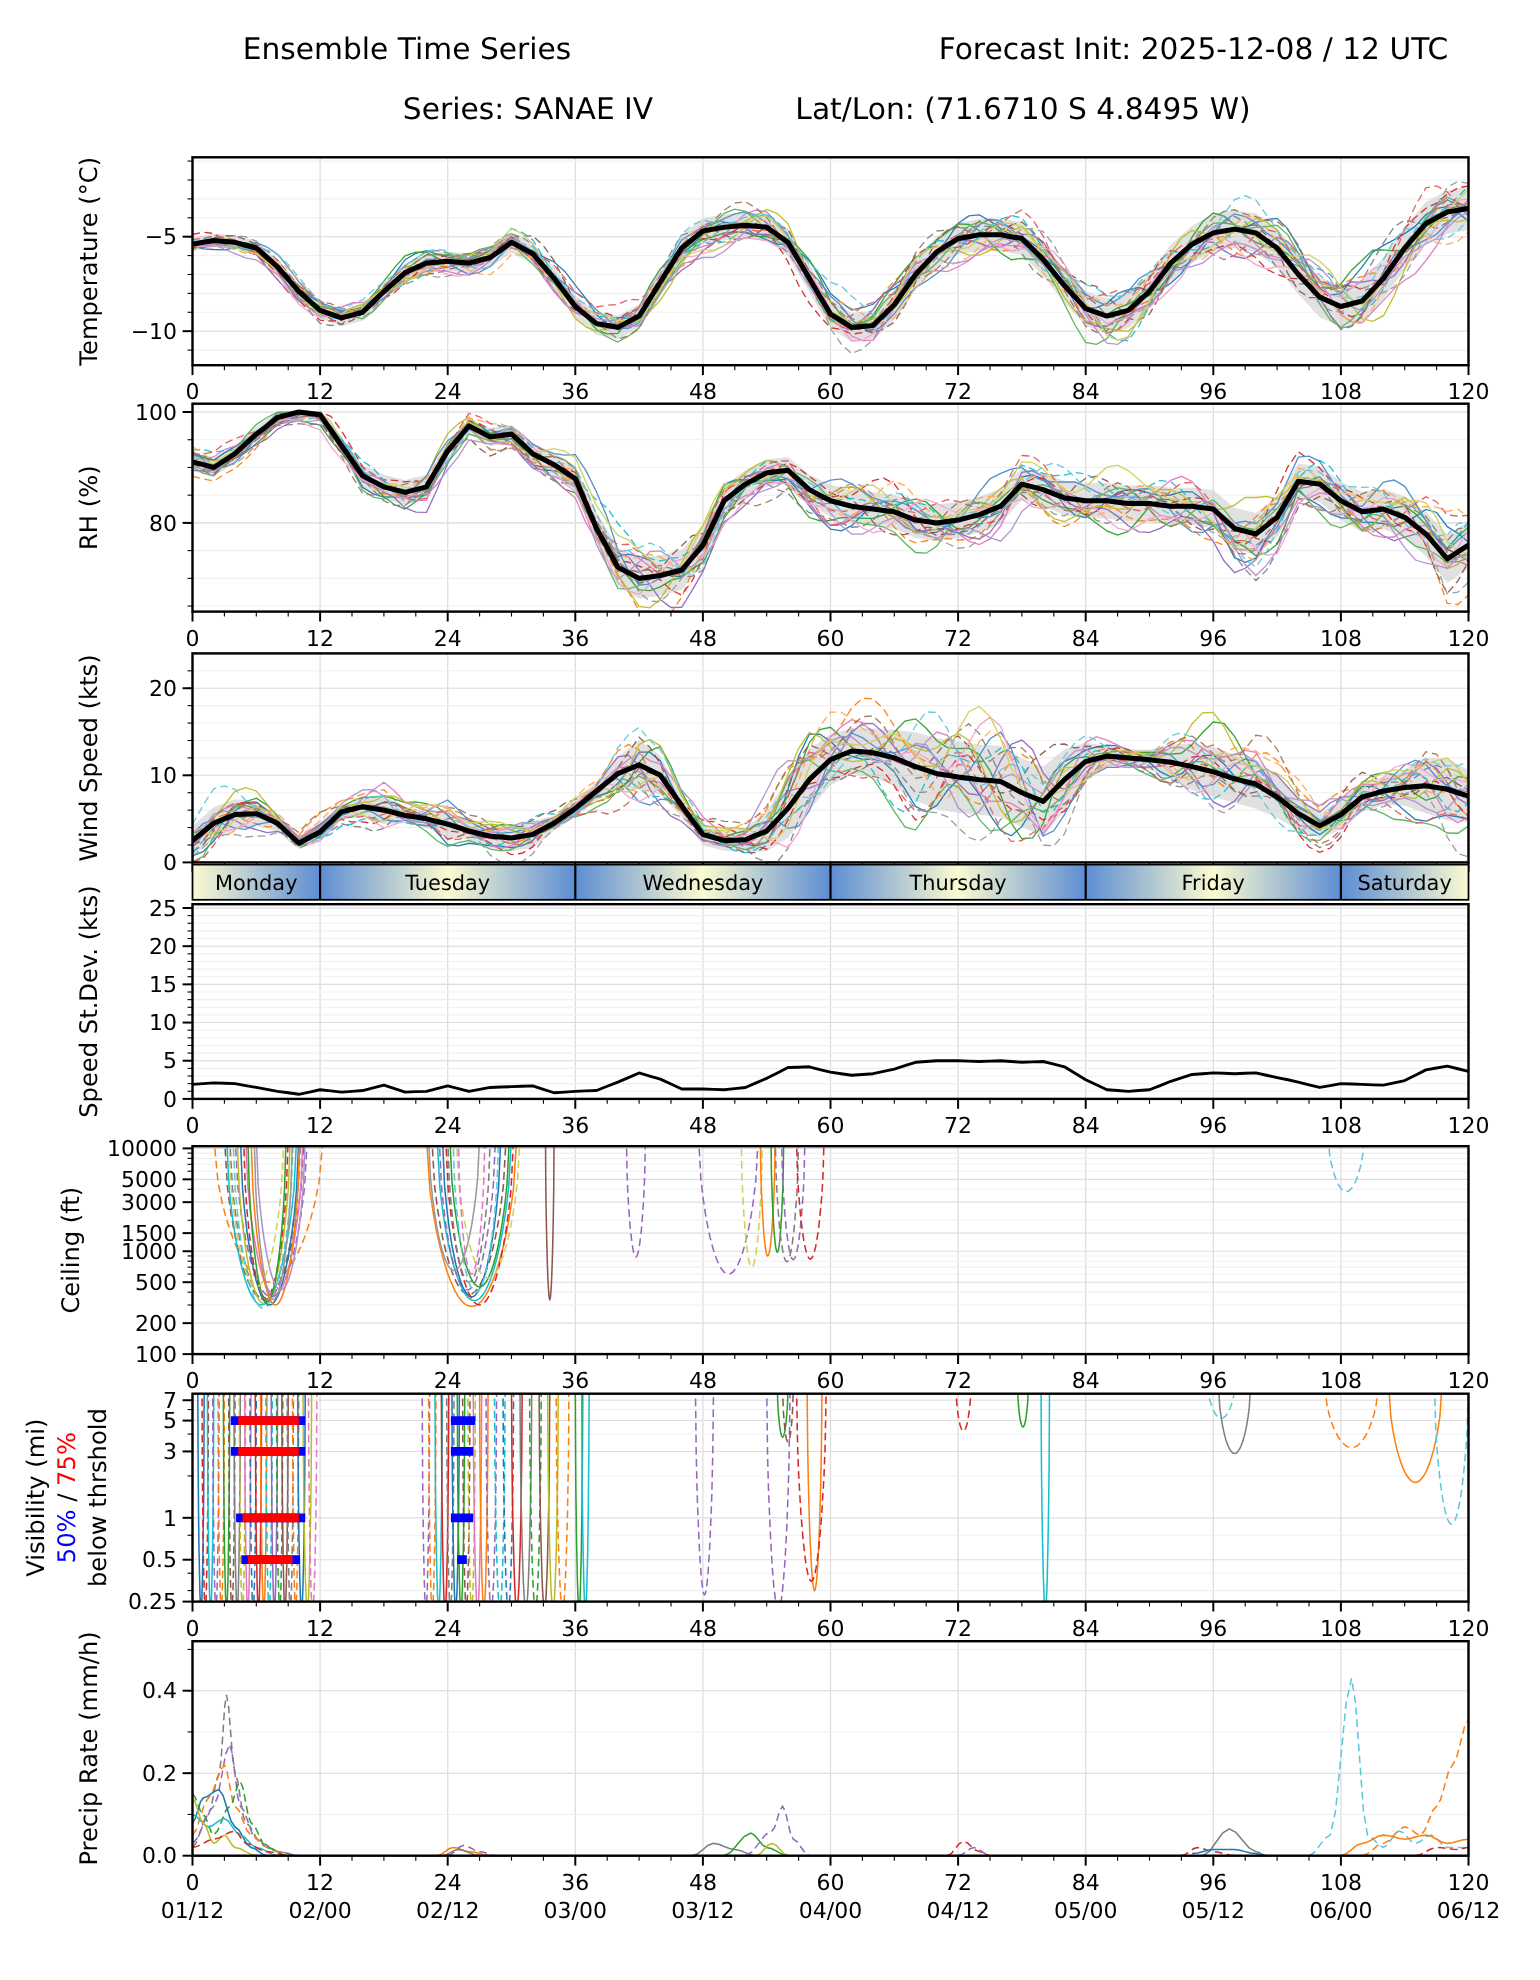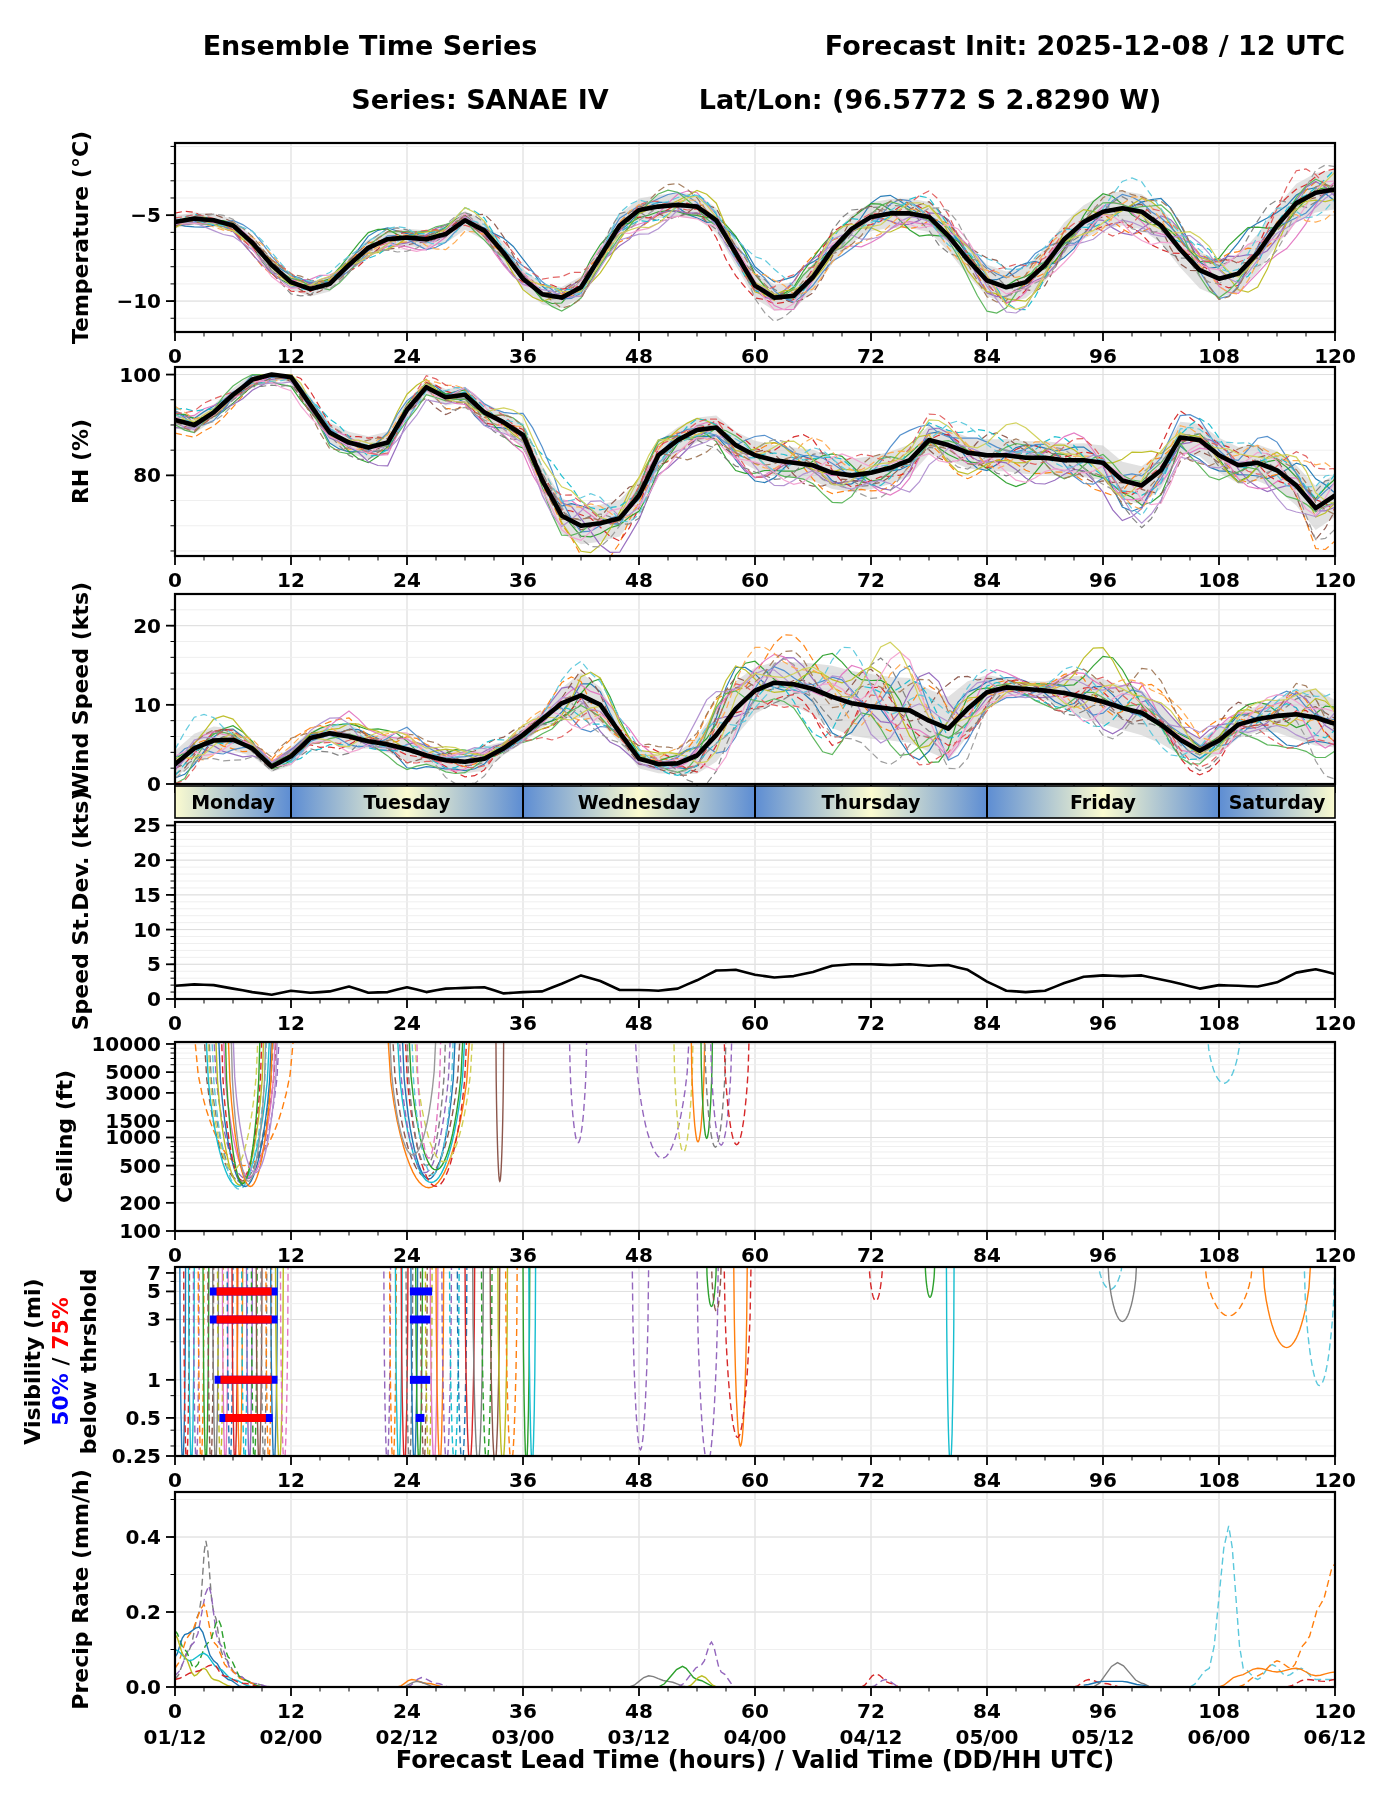--- a/index.html
+++ b/index.html
@@ -1,32 +1,32 @@
 <!DOCTYPE html>
 <html><head>
 <meta charset="utf-8">
 <style>
   html,body{margin:0;padding:0;background:#ffffff;}
   .page{position:relative;width:1400px;height:1800px;background:#ffffff;
-        font-family:"DejaVu Sans","Liberation Sans",sans-serif;color:#000;font-weight:bold;}
+        font-family:"DejaVu Sans","Liberation Sans",sans-serif;color:#000;}
   .hdr span{position:absolute;transform:translateX(-50%);font-size:27px;white-space:nowrap;}
   .xtitle{position:absolute;left:755px;top:1746px;transform:translateX(-50%);
           font-size:24px;white-space:nowrap;}
   svg{position:absolute;left:0;top:0;}
   svg text{font-family:"DejaVu Sans","Liberation Sans",sans-serif;}
 </style>
 </head>
 <body>
 
 <div class="page">
   <div class="hdr">
     <span style="left:370px;top:30px">Ensemble Time Series</span>
     <span style="left:1085px;top:30px">Forecast Init: 2025-12-08 / 12 UTC</span>
     <span style="left:480px;top:84px">Series: SANAE IV</span>
-    <span style="left:930px;top:84px">Lat/Lon: (96.5772 S 2.8290 W)</span>
+    <span style="left:930px;top:84px">Lat/Lon: (71.6710 S 4.8495 W)</span>
   </div>
   <svg id="chart-svg" width="1400" height="1800" viewBox="0 0 1400 1800">
       <g>
         <line x1="175" y1="143" x2="175" y2="332" stroke="#dedede" stroke-width="1.2"></line>
         <line x1="291" y1="143" x2="291" y2="332" stroke="#dedede" stroke-width="1.2"></line>
         <line x1="407" y1="143" x2="407" y2="332" stroke="#dedede" stroke-width="1.2"></line>
         <line x1="523" y1="143" x2="523" y2="332" stroke="#dedede" stroke-width="1.2"></line>
         <line x1="639" y1="143" x2="639" y2="332" stroke="#dedede" stroke-width="1.2"></line>
         <line x1="755" y1="143" x2="755" y2="332" stroke="#dedede" stroke-width="1.2"></line>
         <line x1="871" y1="143" x2="871" y2="332" stroke="#dedede" stroke-width="1.2"></line>
@@ -988,14 +988,13 @@
         <stop offset="0.3" stop-color="#5d8dd3"></stop>
         <stop offset="0.4" stop-color="#fbfbd0"></stop>
         <stop offset="0.5" stop-color="#5d8dd3"></stop>
         <stop offset="0.6" stop-color="#fbfbd0"></stop>
         <stop offset="0.7" stop-color="#5d8dd3"></stop>
         <stop offset="0.8" stop-color="#fbfbd0"></stop>
         <stop offset="0.9" stop-color="#5d8dd3"></stop>
         <stop offset="1" stop-color="#fbfbd0"></stop>
       </linearGradient>
     </svg>
-  <div class="xtitle">Forecast Lead Time (hours) / Valid Time (DD/HH UTC)</div>
 </div>
 
 </body></html>

